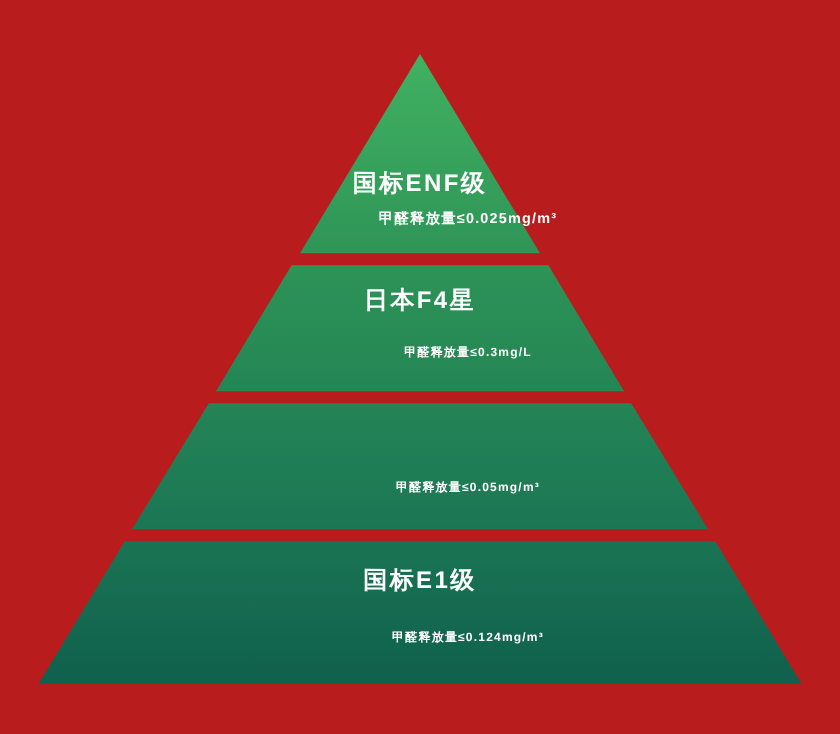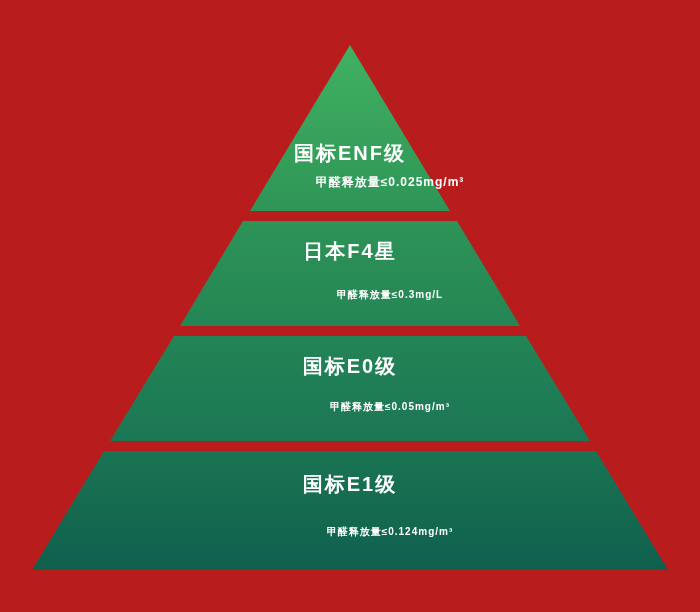--- a/index.html
+++ b/index.html
@@ -63,19 +63,18 @@
     <polygon points="174,336 526,336 590,441 110,441" fill="url(#pyrGrad)"></polygon>
     <polygon points="104,451 596,451 668,570 32,570" fill="url(#pyrGrad)"></polygon>
   </svg>
 
   <div class="tier-label tier-title title-small" style="top:142px">国标ENF级</div>
   <div class="tier-label tier-sub sub-small" style="top:176px">甲醛释放量≤0.025mg/m³</div>
 
   <div class="tier-label tier-title title-large" style="top:240px">日本F4星</div>
   <div class="tier-label tier-sub sub-large" style="top:289px">甲醛释放量≤0.3mg/L</div>
 
-  <div class="tier-label tier-title title-large" style="top:355px">国标E0级</div>
   <div class="tier-label tier-sub sub-large" style="top:401px">甲醛释放量≤0.05mg/m³</div>
 
   <div class="tier-label tier-title title-large" style="top:473px">国标E1级</div>
   <div class="tier-label tier-sub sub-large" style="top:526px">甲醛释放量≤0.124mg/m³</div>
 
 </div>
 
 </body></html>

